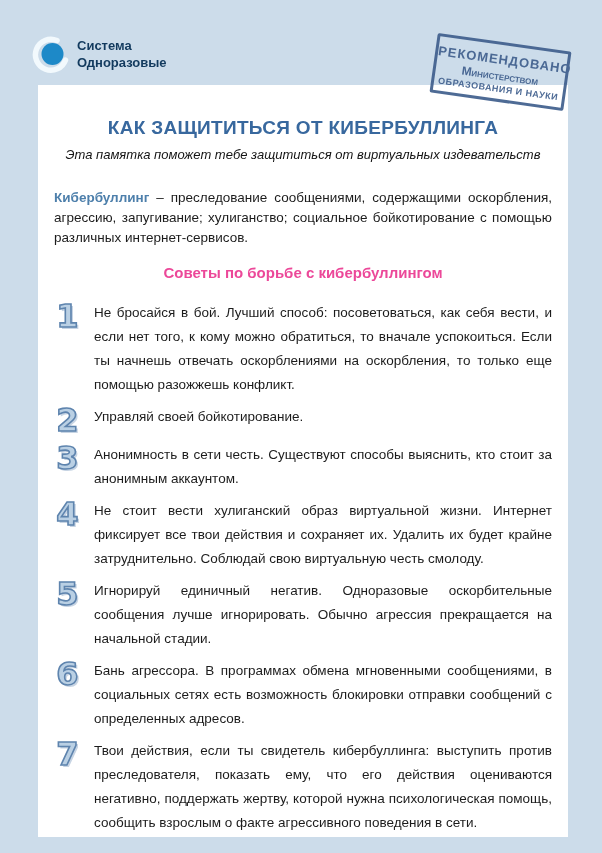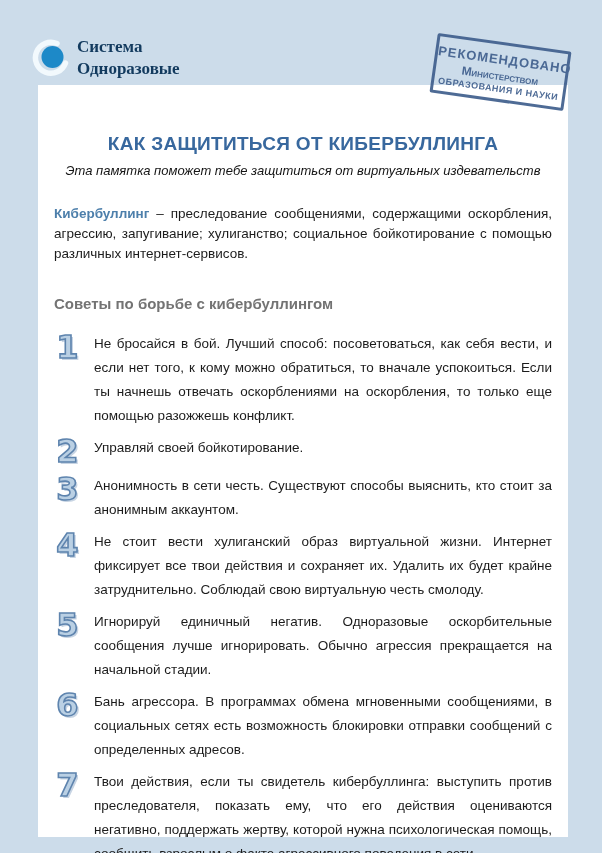--- a/index.html
+++ b/index.html
@@ -11,21 +11,21 @@
     overflow:hidden;
     color:#1c1c1c;
   }
   
   .logo {
     position:absolute; top:36px; left:32px;
     display:flex; align-items:center; gap:7px;
     z-index:3;
   }
   .logo-icon { width:38px; height:38px; display:block; }
-  .logo-text { font-size:17px; font-weight:bold; color:#123a5e; line-height:1.3;font-family:Liberation Serif, serif; }
+  .logo-text { font-size:13px; font-weight:bold; color:#123a5e; line-height:1.3; }
   .logo-text span { display:block; }
 
   .stamp {
     position:absolute; left:433px; top:42px;
     width:135px; height:60px; box-sizing:border-box;
     border:3px solid #41608e;
     border-radius:2px;
     transform:rotate(8deg);
     color:#41608e;
     text-align:center;
@@ -37,41 +37,41 @@
   .stamp-line1 { font-size:13px; font-weight:bold; letter-spacing:1px; }
   .stamp-line2 { font-size:12px; font-weight:bold; font-variant:small-caps; margin-top:2px; }
   .stamp-line3 { font-size:9px; font-weight:bold; text-transform:uppercase; letter-spacing:.5px; margin-top:1px; }
 
   
   .card {
     position:absolute; left:38px; top:85px;
     width:530px; height:752px;
     background:#ffffff;
     box-sizing:border-box;
-    padding:48px 16px 0 16px;
+    padding:32px 16px 0 16px;
     z-index:1;
   }
   .title {
     margin:0; text-align:center;
     font-size:19px; font-weight:bold;
     color:#38689e; letter-spacing:.3px;
   }
   .subtitle {
     margin:8px 0 0 0; text-align:center;
     font-style:italic; font-size:13px; color:#141414;
   }
   .definition {
     margin:26px 0 0 0;
     text-align:justify;
     font-size:13.5px; line-height:20px;
   }
   .term { color:#4d7fab; font-weight:bold; }
   .section-title {
-    margin:31px 0 0 0; text-align:left;
-    font-size:15px; font-weight:bold; color:#737373;
+    margin:16px 0 0 0; text-align:center;
+    font-size:15px; font-weight:bold; color:#ec4899;
   }
   .tips { margin-top:20px; }
   .tip { display:flex; gap:13px; margin-bottom:8px; }
   .tip-num {
     flex:none; width:27px;
     font-size:32px; line-height:30px; font-weight:800;
     color:#bad0e4;
     -webkit-text-stroke:1.6px #5e84ae;
     text-shadow:2px 2px 0 rgba(94,132,174,.35);
     text-align:center;

